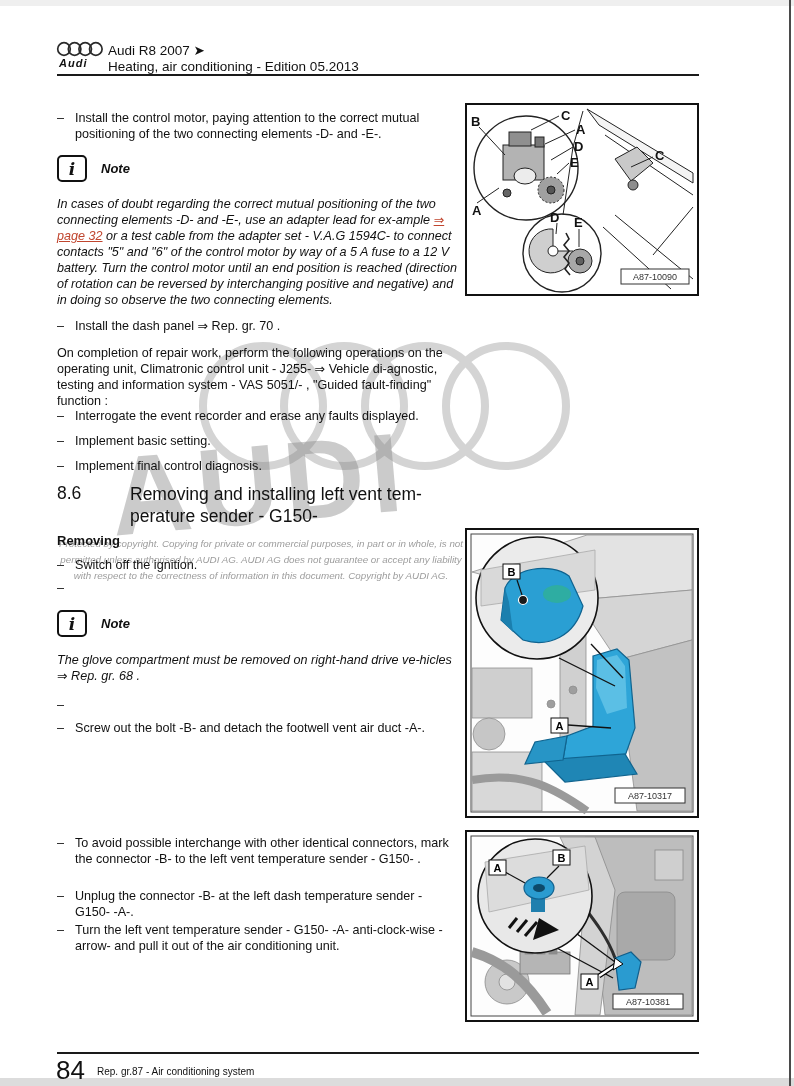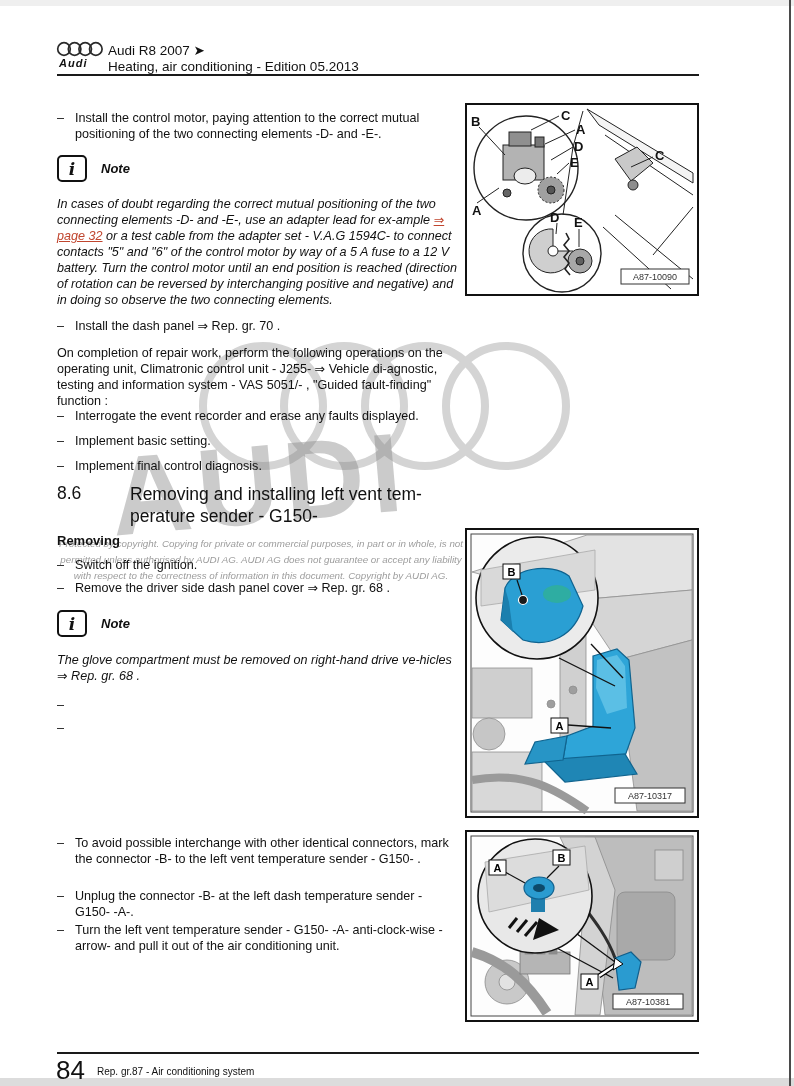--- a/index.html
+++ b/index.html
@@ -122,34 +122,34 @@
 <div class="abs z2 h2txt" style="top:483px">Removing and installing left vent tem-perature sender - G150-</div>
 
 <div class="abs z2 subhead" style="top:533px">Removing</div>
 
 <div class="abs z2 bullet" style="top:557px">
   <span class="dash">–</span>
   <span>Switch off the ignition.</span>
 </div>
 <div class="abs z2 bullet" style="top:580px">
   <span class="dash">–</span>
-  <span>Remove the driver side dash panel cover ⇒  Rep. gr.  68 .</span>
 </div>
 
 <div class="abs z2 note-row" style="top:610px">
   <span class="note-box">i</span>
   <span class="note-word">Note</span>
 </div>
 <div class="abs z2 para ital" style="top:652px">The glove compartment must be removed on right-hand drive ve-hicles ⇒  Rep. gr.  68 .</div>
 
 <div class="abs z2 bullet" style="top:697px">
   <span class="dash">–</span>
 </div>
 <div class="abs z2 bullet" style="top:720px">
   <span class="dash">–</span>
+  <span>Screw out the bolt -B- and detach the footwell vent air duct -A-.</span>
 </div>
 
 <div class="abs z2 bullet" style="top:835px">
   <span class="dash">–</span>
   <span>To avoid possible interchange with other identical connectors, mark the connector -B- to the left vent temperature sender - G150- .</span>
 </div>
 <div class="abs z2 bullet" style="top:888px">
   <span class="dash">–</span>
   <span>Unplug the connector -B- at the left dash temperature sender - G150- -A-.</span>
 </div>

